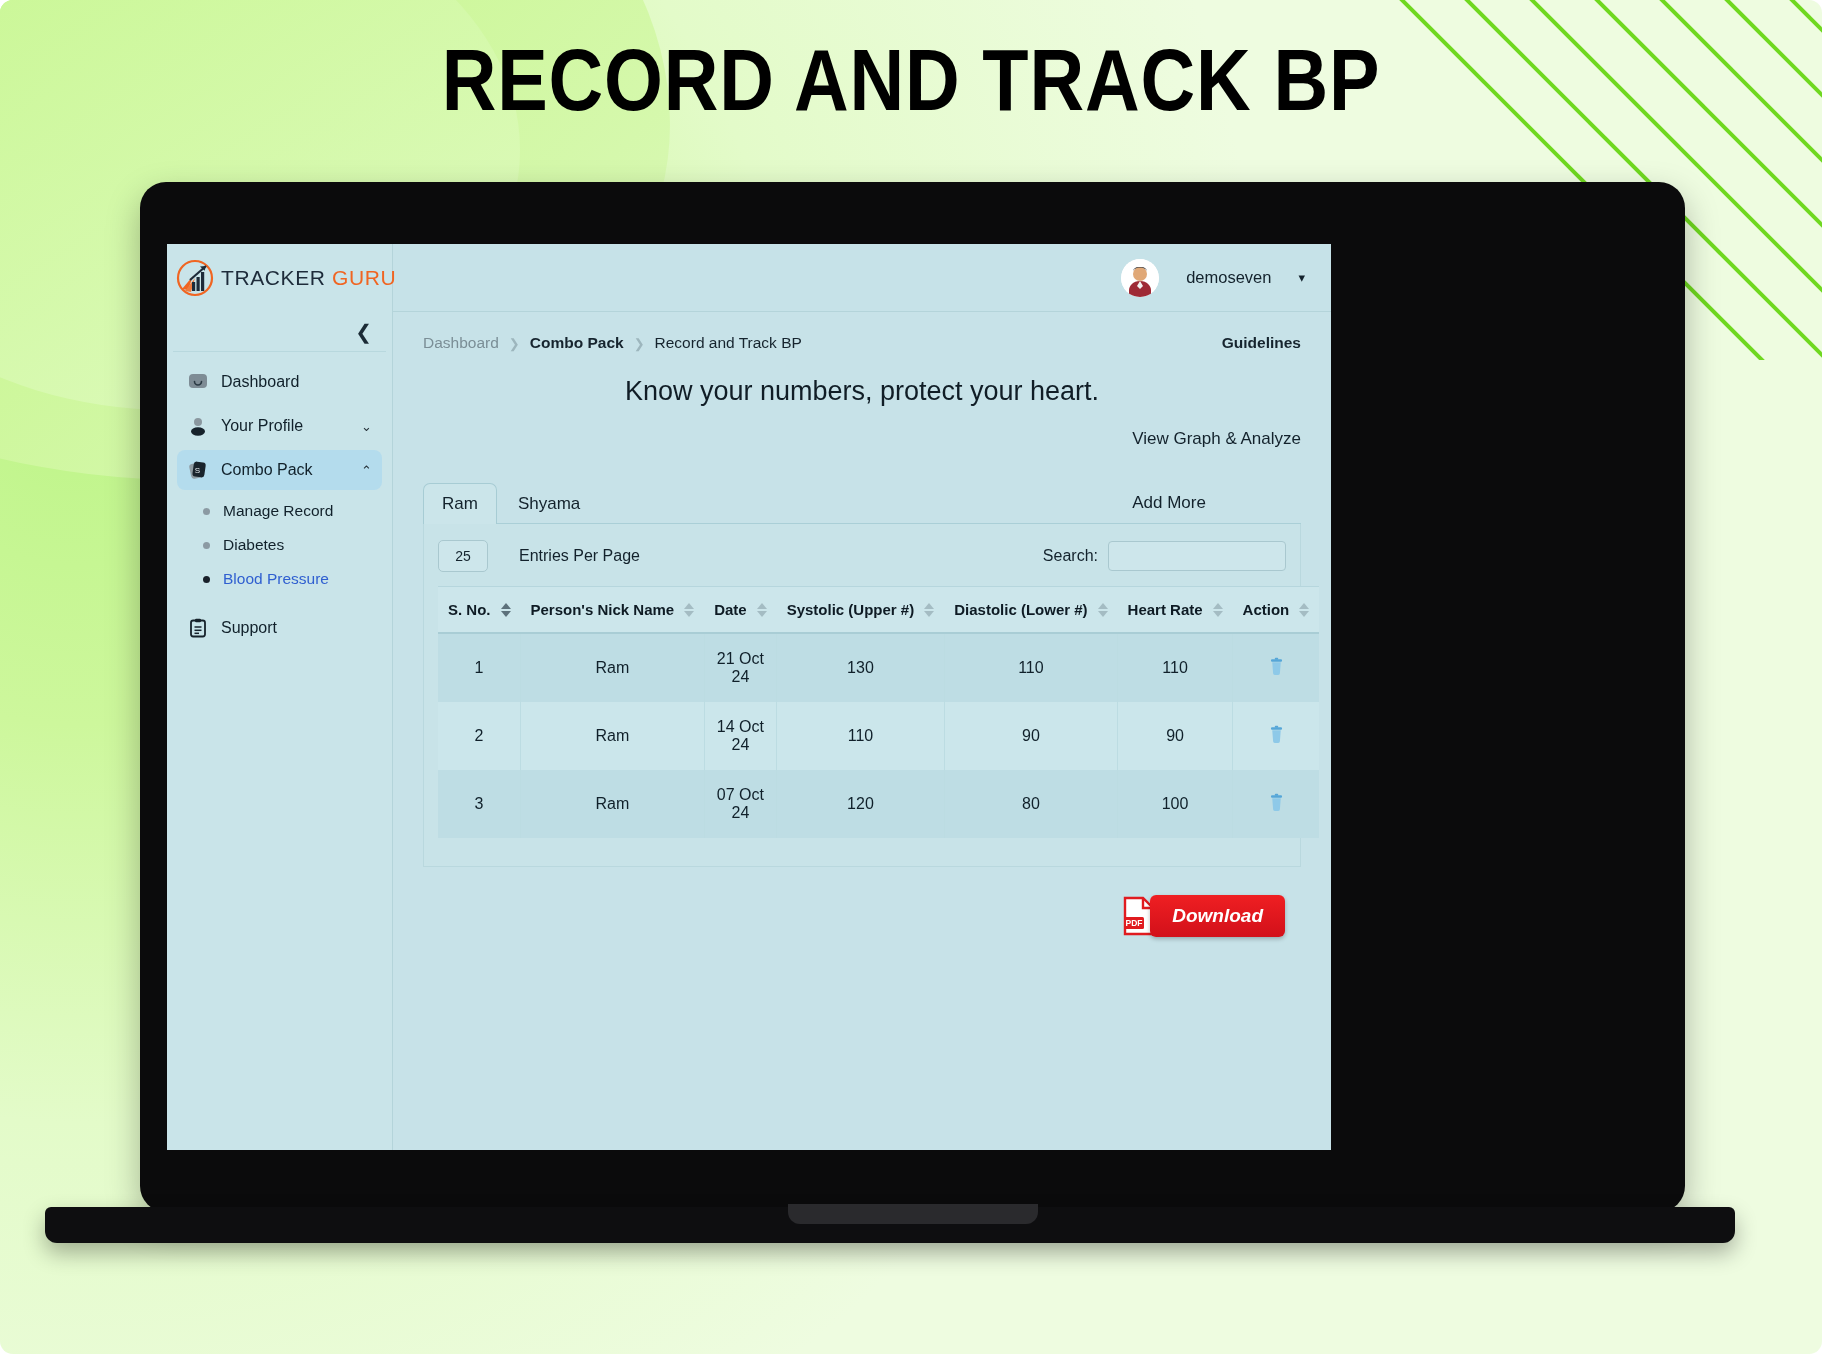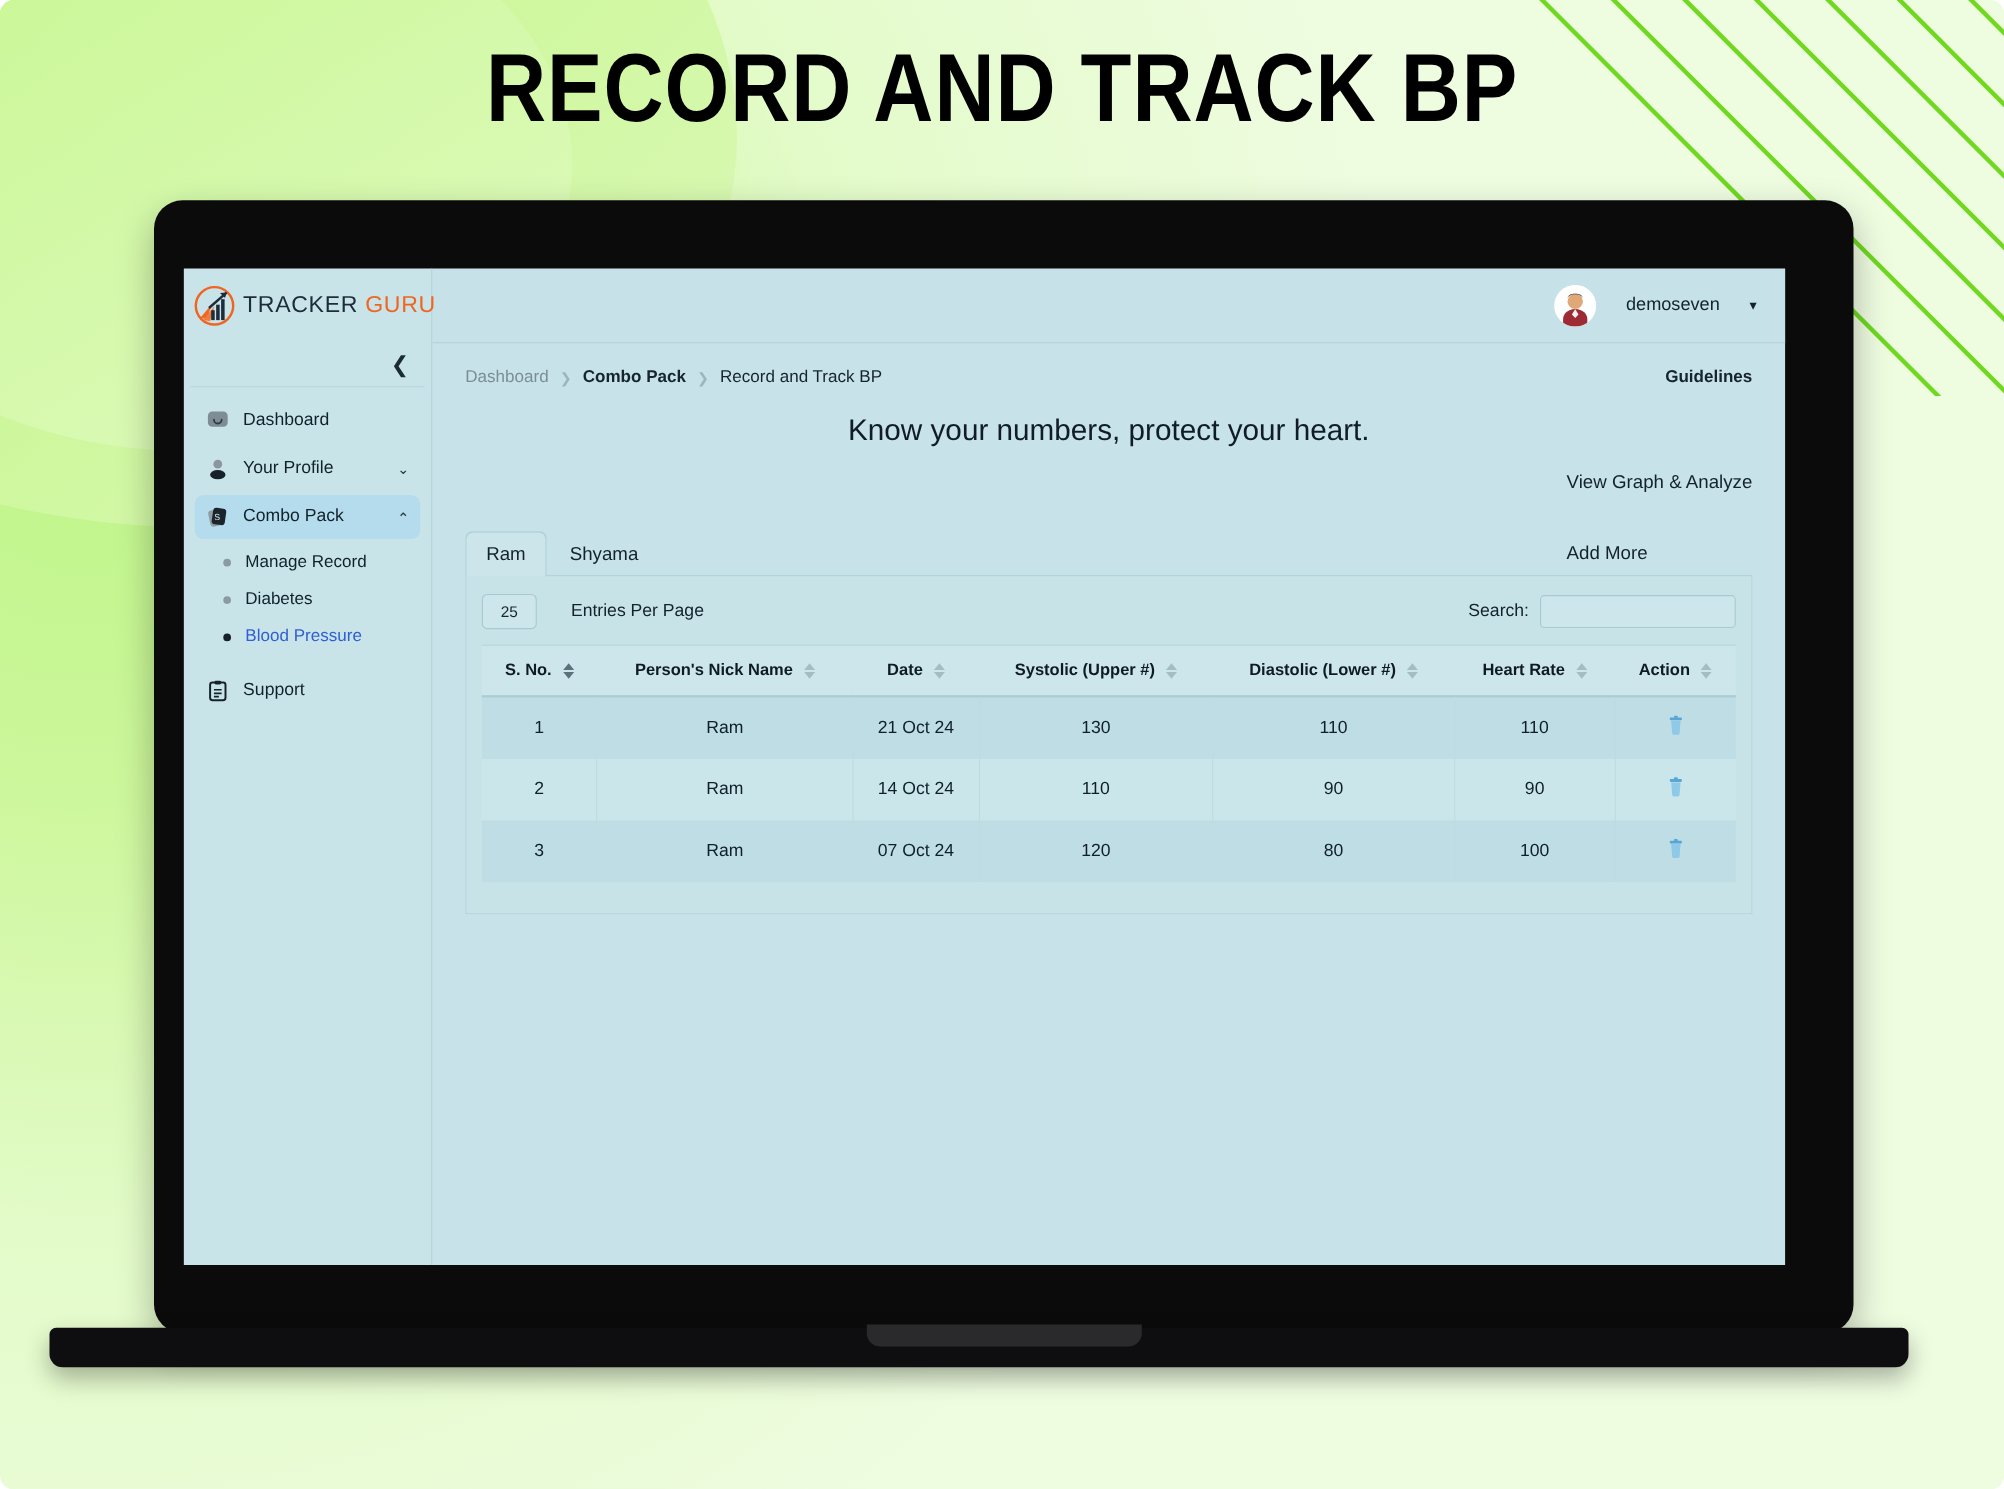--- a/index.html
+++ b/index.html
@@ -75,21 +75,21 @@
     width: 1545px;
     height: 1030px;
     background: #0b0b0c;
     border-radius: 26px;
     box-shadow: 0 14px 34px rgba(0,0,0,.28);
   }
   .screen {
     position: absolute;
     left: 27px;
     top: 62px;
-    width: 1456px;
+    width: 1164px;
     height: 906px;
     background: #c8e3e8;
     overflow: hidden;
   }
   .laptop-base {
     position: absolute;
     left: -95px;
     top: 1025px;
     width: 1690px;
     height: 36px;
@@ -668,20 +668,33 @@
                           <rect x="8" y="0.6" width="4" height="2.4" rx="1" fill="#56a6d8"></rect>
                           <path d="M5 6 h10 l-1 13 a2 2 0 0 1 -2 2 h-4 a2 2 0 0 1 -2 -2 z" fill="#8ec9e8"></path>
                         </svg>
                       </span>
                     </td>
                   </tr>
                 </tbody>
               </table>
             </div>
 
+            <div class="dl-row">
+              <div class="dl-group">
+                <span class="pdf-icon">
+                  <svg viewBox="0 0 34 40" width="34" height="40">
+                    <path d="M3 2 h18 l10 10 v26 h-28 z" fill="#ffffff" stroke="#e01b1f" stroke-width="2.4"></path>
+                    <path d="M21 2 v10 h10" fill="none" stroke="#e01b1f" stroke-width="2.4"></path>
+                    <rect x="2" y="21" width="20" height="12" rx="1.5" fill="#e01b1f"></rect>
+                    <text x="12" y="30.2" font-size="8.5" font-weight="bold" fill="#ffffff" font-family="Liberation Sans, sans-serif" text-anchor="middle">PDF</text>
+                  </svg>
+                </span>
+                <button class="dl-btn">Download</button>
+              </div>
+            </div>
 
           </div>
         </div>
 
       </div>
     </div>
   </div>
 </div>
 
 </body></html>

